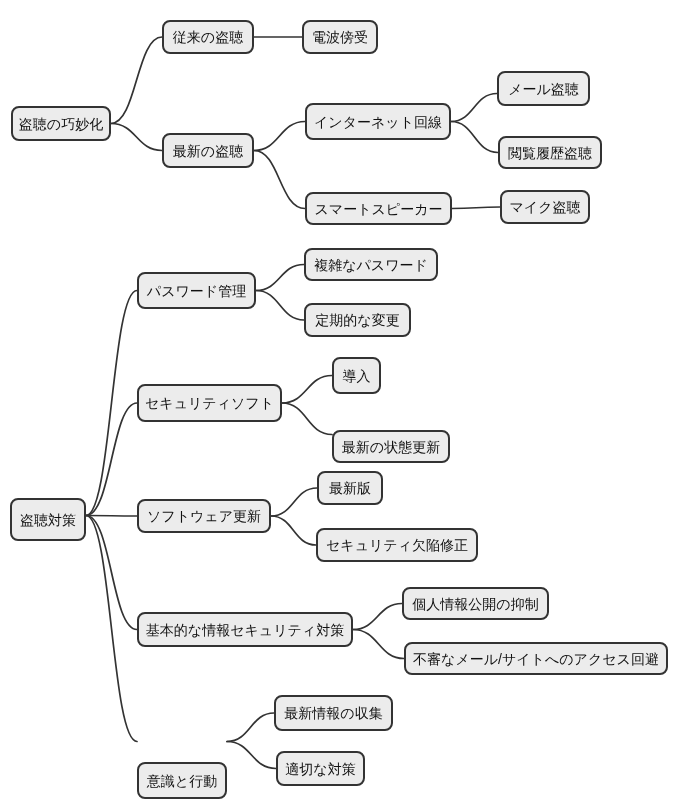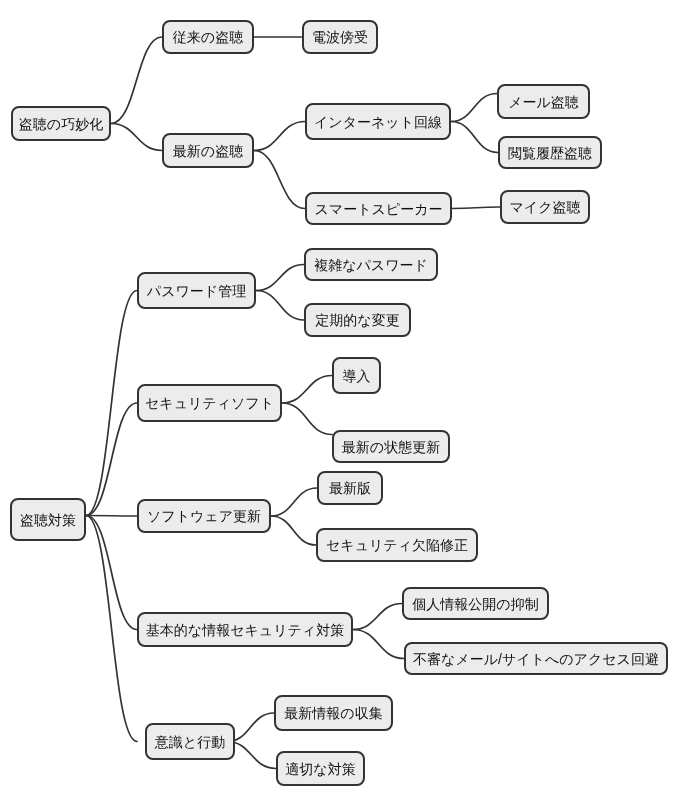--- a/index.html
+++ b/index.html
@@ -78,33 +78,33 @@
       <path d="M 353 629.5 C 378.5 629.5, 378.5 658.5, 404 658.5"></path>
       <path d="M 227 741.5 C 250.5 741.5, 250.5 713, 274 713"></path>
       <path d="M 227 741.5 C 251.5 741.5, 251.5 768.5, 276 768.5"></path>
     </svg>
 
 <div class="node" style="left: 11px; top: 106px; width: 100px; height: 35px;">盗聴の巧妙化</div>
     <div class="node" style="left: 162px; top: 20px; width: 92px; height: 34px;">従来の盗聴</div>
     <div class="node" style="left: 302px; top: 20px; width: 76px; height: 34px;">電波傍受</div>
     <div class="node" style="left: 162px; top: 133px; width: 92px; height: 35px;">最新の盗聴</div>
     <div class="node" style="left: 305px; top: 103px; width: 146px; height: 37px;">インターネット回線</div>
-    <div class="node" style="left: 497px; top: 84px; width: 93px; height: 35px;">メール盗聴</div>
+    <div class="node" style="left: 497px; top: 71px; width: 93px; height: 35px;">メール盗聴</div>
     <div class="node" style="left: 498px; top: 136px; width: 104px; height: 33px; text-align: right;">閲覧履歴盗聴</div>
     <div class="node" style="left: 305px; top: 192px; width: 147px; height: 33px;">スマートスピーカー</div>
     <div class="node" style="left: 500px; top: 190px; width: 90px; height: 34px;">マイク盗聴</div>
     <div class="node" style="left: 10px; top: 498px; width: 76px; height: 43px;">盗聴対策</div>
     <div class="node" style="left: 137px; top: 272px; width: 119px; height: 37px;">パスワード管理</div>
     <div class="node" style="left: 304px; top: 248px; width: 134px; height: 33px;">複雑なパスワード</div>
     <div class="node" style="left: 304px; top: 303px; width: 107px; height: 34px;">定期的な変更</div>
     <div class="node" style="left: 137px; top: 384px; width: 145px; height: 38px;">セキュリティソフト</div>
     <div class="node" style="left: 332px; top: 357px; width: 49px; height: 37px;">導入</div>
     <div class="node" style="left: 332px; top: 418px; width: 118px; height: 33px; margin-top: 12px;">最新の状態更新</div>
     <div class="node" style="left: 137px; top: 499px; width: 134px; height: 34px;">ソフトウェア更新</div>
     <div class="node" style="left: 317px; top: 471px; width: 66px; height: 34px;">最新版</div>
     <div class="node" style="left: 316px; top: 528px; width: 162px; height: 34px;">セキュリティ欠陥修正</div>
     <div class="node" style="left: 137px; top: 612px; width: 216px; height: 35px;">基本的な情報セキュリティ対策</div>
     <div class="node" style="left: 402px; top: 587px; width: 147px; height: 33px;">個人情報公開の抑制</div>
     <div class="node" style="left: 404px; top: 642px; width: 264px; height: 33px;">不審なメール/サイトへのアクセス回避</div>
-    <div class="node" style="left: 137px; top: 723px; width: 90px; height: 37px; margin-left: 8px;">意識と行動</div>
+    <div class="node" style="left: 137px; top: 762px; width: 90px; height: 37px;">意識と行動</div>
     <div class="node" style="left: 274px; top: 695px; width: 119px; height: 36px;">最新情報の収集</div>
     <div class="node" style="left: 276px; top: 751px; width: 89px; height: 35px;">適切な対策</div>
   </div>
 
 </body></html>

